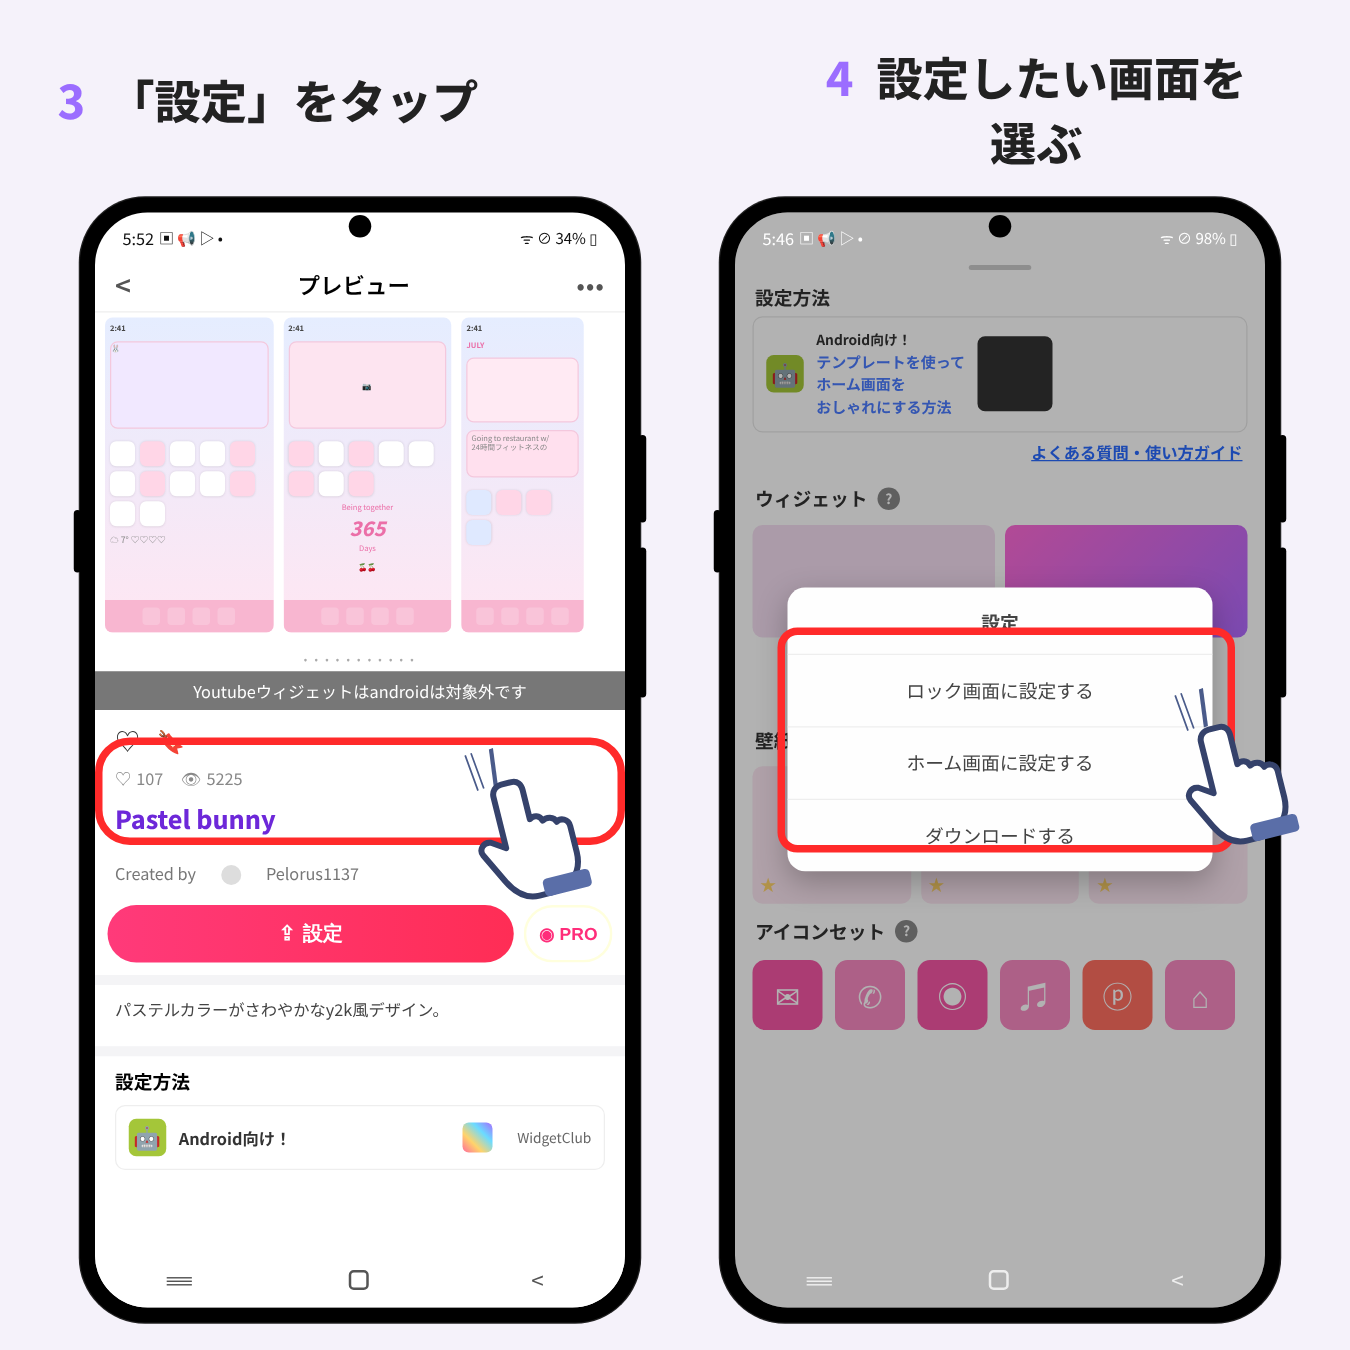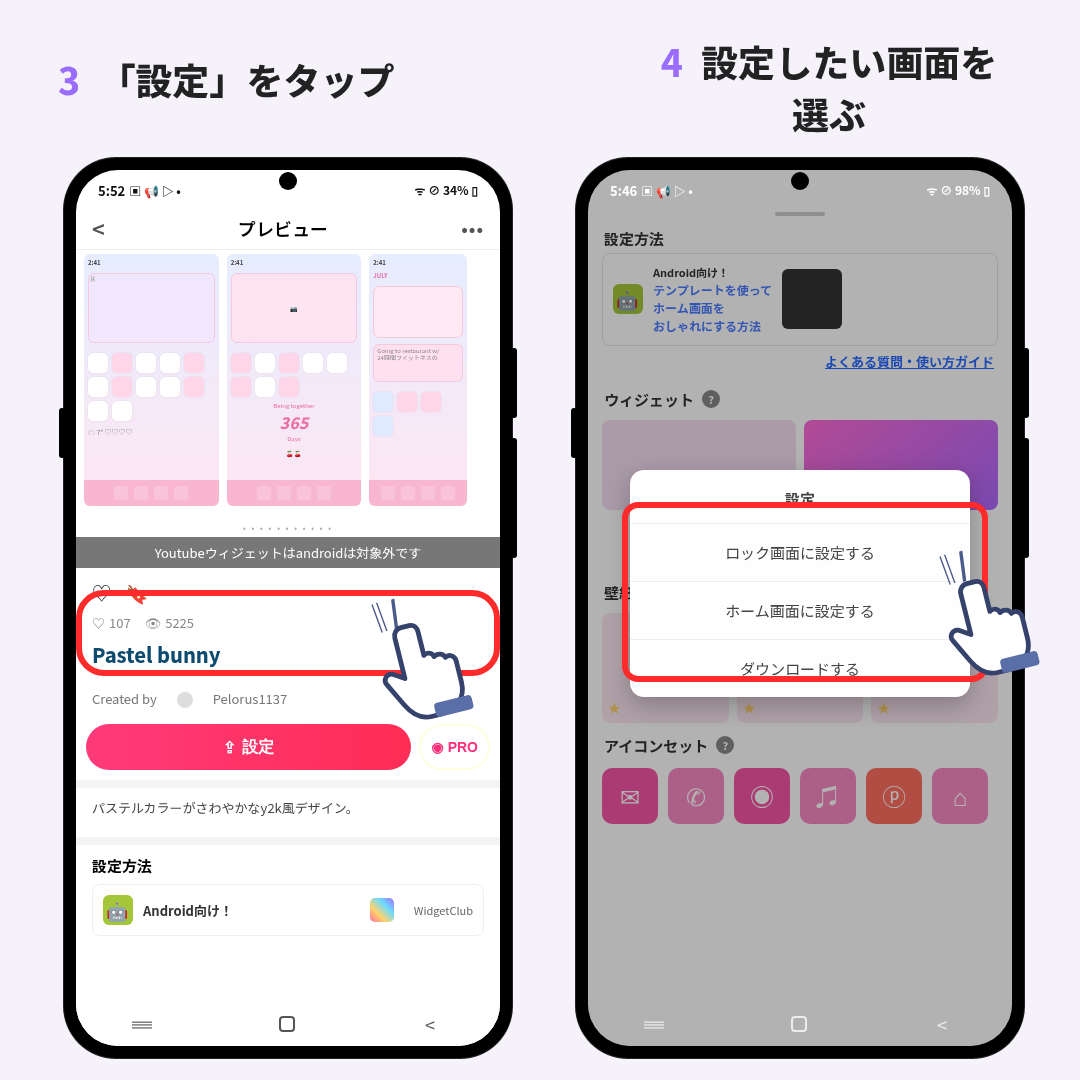--- a/index.html
+++ b/index.html
@@ -13,21 +13,21 @@
   
   .step-heading {
     position: absolute;
     font-size: 37px;
     font-weight: 800;
     color: #222;
     line-height: 1.4;
     text-align: left;
   }
   .step-num { color: #9b6dff; margin-right: 10px; font-weight: 800; }
-  .heading-left { top: 54px; left: 46px; margin-left: 12px; }
+  .heading-left { top: 54px; left: 46px; }
   .heading-right { top: 36px; left: 604px; width: 450px; text-align: center; }
 
   
   .phone {
     position: absolute;
     width: 448px;
     height: 900px;
     background: #000;
     border-radius: 52px;
     padding: 12px;
@@ -58,21 +58,21 @@
     background: #000;
     border-radius: 50%;
     transform: translateX(-50%);
     z-index: 50;
   }
 
   
   .statusbar {
     height: 36px; display:flex; justify-content:space-between;
     align-items:center; padding: 4px 22px 0; font-size: 13px;
-    font-weight: 700; color:#111;
+    font-weight: 400; color:#111;
   }
   .statusbar .sb-left, .statusbar .sb-right { display:flex; gap:4px; align-items:center; }
   .sb-ic { font-size: 12px; }
 
   
   .nav {
     height: 44px; display:flex; align-items:center; justify-content:space-between;
     padding: 0 16px; font-size: 18px; font-weight:600;
     border-bottom: 1px solid #eee;
   }
@@ -111,21 +111,21 @@
     padding:6px 0;
   }
 
   
   .info { padding: 10px 16px 4px; }
   .icon-row { display:flex; gap:14px; align-items:center; color:#333; }
   .heart-o { font-size:20px;}
   .bmk { color:#2a6bff; font-size:18px;}
   .counts { display:flex; gap:14px; color:#888; font-size:13px; margin-top:6px; align-items:center;}
   .counts span { display:flex; gap:4px; align-items:center;}
-  .theme-title { font-size:20px; font-weight:800; color:#0c4a6e; margin-top:8px;}
+  .theme-title { font-size:20px; font-weight:800; color:#6d28d9; margin-top:8px;}
   .creator { color:#777; font-size:13px; margin-top:20px; display:flex; gap:20px; align-items:flex-end;}
   .creator .avatar { width:16px;height:16px;border-radius:50%;background:#ddd;}
   .divider { height:8px; background:#f4f4f6; margin:10px -16px 0;}
   .desc { padding: 10px 16px; font-size:13px; color:#444; }
   .section { padding: 6px 16px; }
   .section-border { border:1px solid #eee; border-radius:8px; padding:10px; display:flex; gap:10px; align-items:center;}
   .section h4 { font-size:15px; font-weight:700; margin:4px 0 8px;}
   .android-badge { width:30px;height:30px; background:#a4c639; border-radius:6px; display:flex; align-items:center; justify-content:center; color:#fff; font-size:18px;}
   .wc-badge { width:24px;height:24px; background:linear-gradient(45deg,#ff6b9d,#ffd36b,#6bdbff,#a56bff); border-radius:5px;}
   .sec-txt { font-size:13px; font-weight:700; color:#333;}

